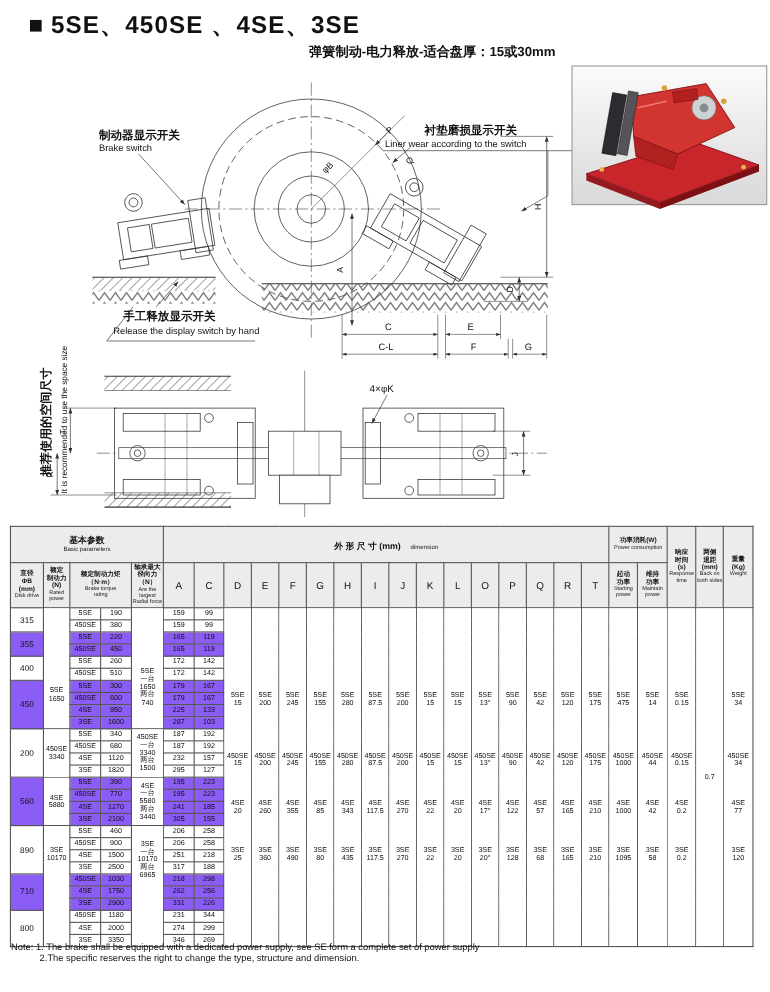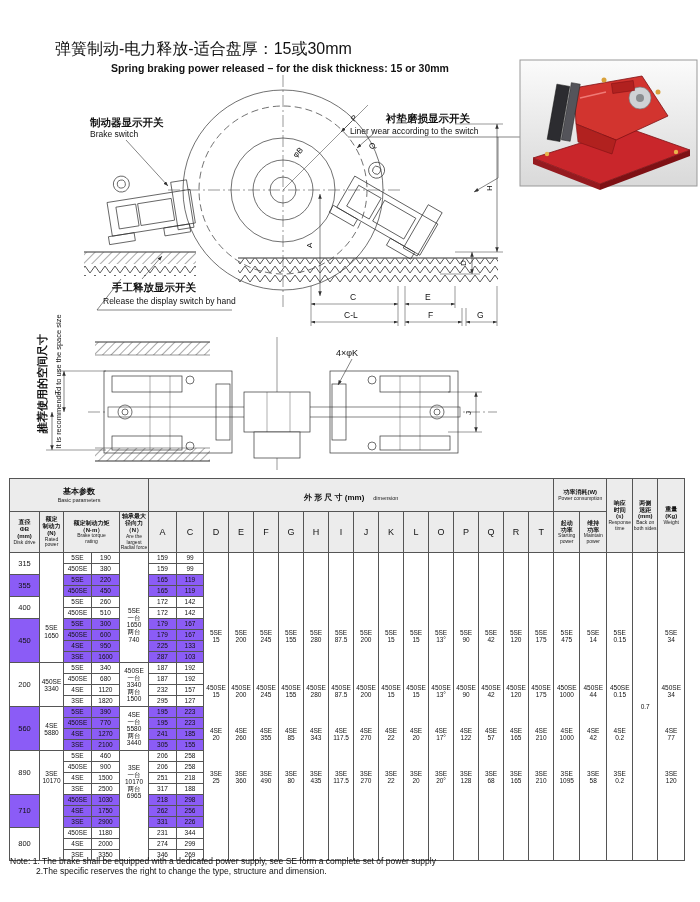--- a/index.html
+++ b/index.html
@@ -1,20 +1,20 @@
 <!DOCTYPE html>
 <html><head>
 <meta charset="utf-8">
 <style>
   html,body{margin:0;padding:0;background:#fff;}
   #page{position:relative;width:700px;height:902px;background:#fff;overflow:hidden;
         font-family:"Liberation Sans","DejaVu Sans",sans-serif;color:#111;}
   .title{position:absolute;left:26px;top:8px;font-size:22px;font-weight:bold;letter-spacing:1px;}
   .tsq{display:inline-block;margin-right:6px;}
-  .sub-zh{position:absolute;left:55px;top:39px;width:450px;text-align:left;font-size:16px;font-weight:normal;}
+  .sub-zh{position:absolute;left:55px;top:39px;width:450px;text-align:right;font-size:12px;font-weight:bold;}
   .sub-en{position:absolute;left:55px;top:62px;width:450px;text-align:center;font-size:10.5px;font-weight:bold;}
   .side-zh{position:absolute;left:-53px;top:376px;width:190px;text-align:center;font-size:11px;font-weight:bold;transform:rotate(-90deg);}
   .side-en{position:absolute;left:-42px;top:377px;width:200px;text-align:center;font-size:7.5px;transform:rotate(-90deg);}
   svg{position:absolute;left:0;top:58px;}
   svg text{font-family:"Liberation Sans","DejaVu Sans",sans-serif;}
   
   table{border-collapse:collapse;table-layout:fixed;position:absolute;top:478px;left:9px;width:675px;}
   th,td{border:1px solid #555;padding:0;text-align:center;vertical-align:middle;}
   thead th{background:#ececec;font-weight:normal;}
   thead tr.h1{height:33px;}
@@ -34,22 +34,24 @@
   .notes{position:absolute;left:10px;top:856px;width:685px;}
   .nzh{font-size:9.5px;font-weight:bold;margin-bottom:2px;}
   .nen1{font-size:8.5px;}
   .nen2{font-size:8.5px;margin-left:26px;}
 </style>
 </head>
 <body>
 
 <div id="page">
 
+  <div class="title">
+    <span class="tsq">■</span><span>5SE、450SE 、4SE、3SE</span>
+  </div>
   <div class="sub-zh">弹簧制动-电力释放-适合盘厚：15或30mm</div>
-  <div class="sub-en">Spring braking power released – for the disk thickness: 15 or 30mm</div>
 
   <div class="side-zh">推荐使用的空间尺寸</div>
   <div class="side-en">It is recommended to use the space size</div>
 
   <svg width="700" height="420" viewBox="0 0 700 420">
     <defs>
       <marker id="arr" markerWidth="9" markerHeight="7" refX="8" refY="3" orient="auto">
           <path d="M0,0L8,3L0,6z" fill="#333"></path>
         </marker>
       <marker id="arrs" markerWidth="9" markerHeight="7" refX="0" refY="3" orient="auto">

